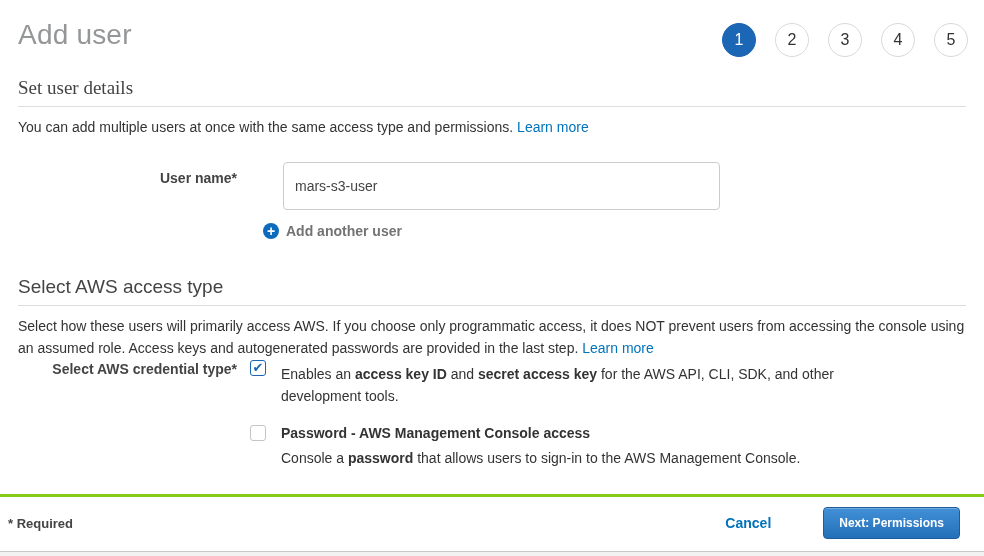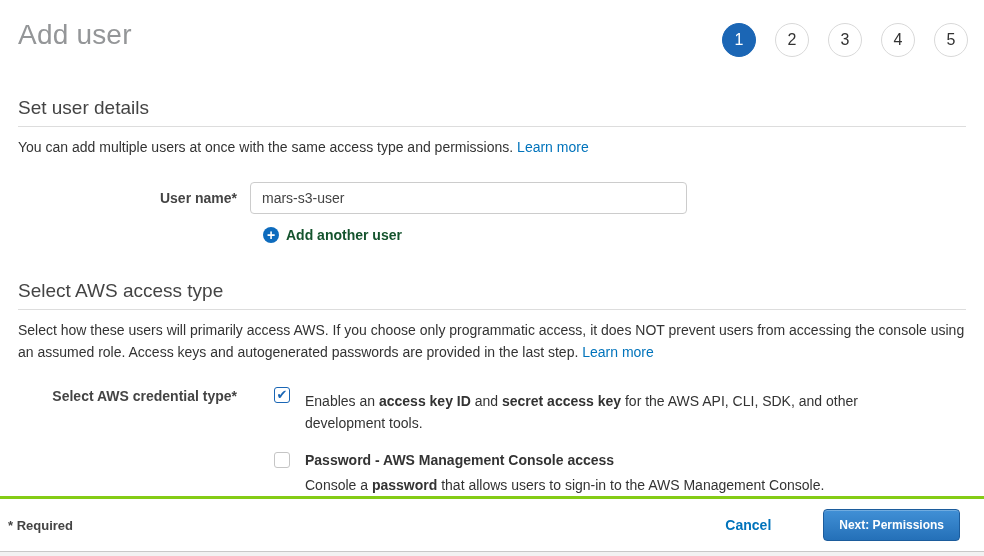--- a/index.html
+++ b/index.html
@@ -34,57 +34,58 @@
   }
   .step-circle.active {
     background: #1b66b5; border-color: #1b66b5; color: #ffffff;
   }
   
   .content { padding: 0 18px; }
   .section-heading {
     font-size: 19px; font-weight: 400; color: #444;
     margin-top: 37px;
   }
-  .section-heading.first { margin-top: 40px; }
+  .section-heading.first { margin-top: 20px; font-family: Liberation Serif, serif; }
   .rule {
     border: none; border-top: 1px solid #ddd;
     margin-top: 7px;
   }
   .section-intro {
     font-size: 14px; color: #333; line-height: 22px;
     margin-top: 9px;
   }
   a.link { color: #0073bb; text-decoration: none; cursor: pointer; }
   
   .form-row { display: flex; align-items: flex-start; margin-top: 24px; }
   .form-label {
     width: 232px; text-align: right; font-size: 14px; font-weight: bold;
     color: #444; padding-right: 13px; padding-top: 8px; flex-shrink: 0;
   }
   .text-input {
-    width: 437px; height: 32px;
+    width: 437px; height: 48px;
     border: 1px solid #ccc; border-radius: 4px;
     padding: 0 11px; font-size: 14px; color: #444;
     font-family: "Liberation Sans", "DejaVu Sans", sans-serif;
     outline: none;
+    margin-left: 33px;
   }
   .add-another-row {
     margin-left: 245px; margin-top: 13px;
     display: flex; align-items: center; gap: 7px; cursor: pointer;
   }
   .plus-icon {
     width: 16px; height: 16px; border-radius: 50%;
     background: #0d6bbd; color: #fff;
     display: inline-flex; align-items: center; justify-content: center;
     font-size: 14px; font-weight: bold; line-height: 1;
     padding-bottom: 1px;
   }
-  .add-another-label { color: #14532d; font-size: 14px; font-weight: bold; }
+  .add-another-label { color: #737373; font-size: 14px; font-weight: bold; }
   
-  .cred-row { display: flex; align-items: flex-start; margin-top: 23px; gap: 24px; }
+  .cred-row { display: flex; align-items: flex-start; margin-top: 0; }
   .cred-label { padding-top: 2px; }
   .options { display: flex; flex-direction: column; gap: 17px; }
   .option { display: flex; align-items: flex-start; }
   .checkbox {
     width: 16px; height: 16px; margin-top: 1px;
     border: 1px solid #c5c5c5; border-radius: 3px; background: #fff;
     display: flex; align-items: center; justify-content: center;
     cursor: pointer; flex-shrink: 0;
   }
   .checkbox .check-glyph {

